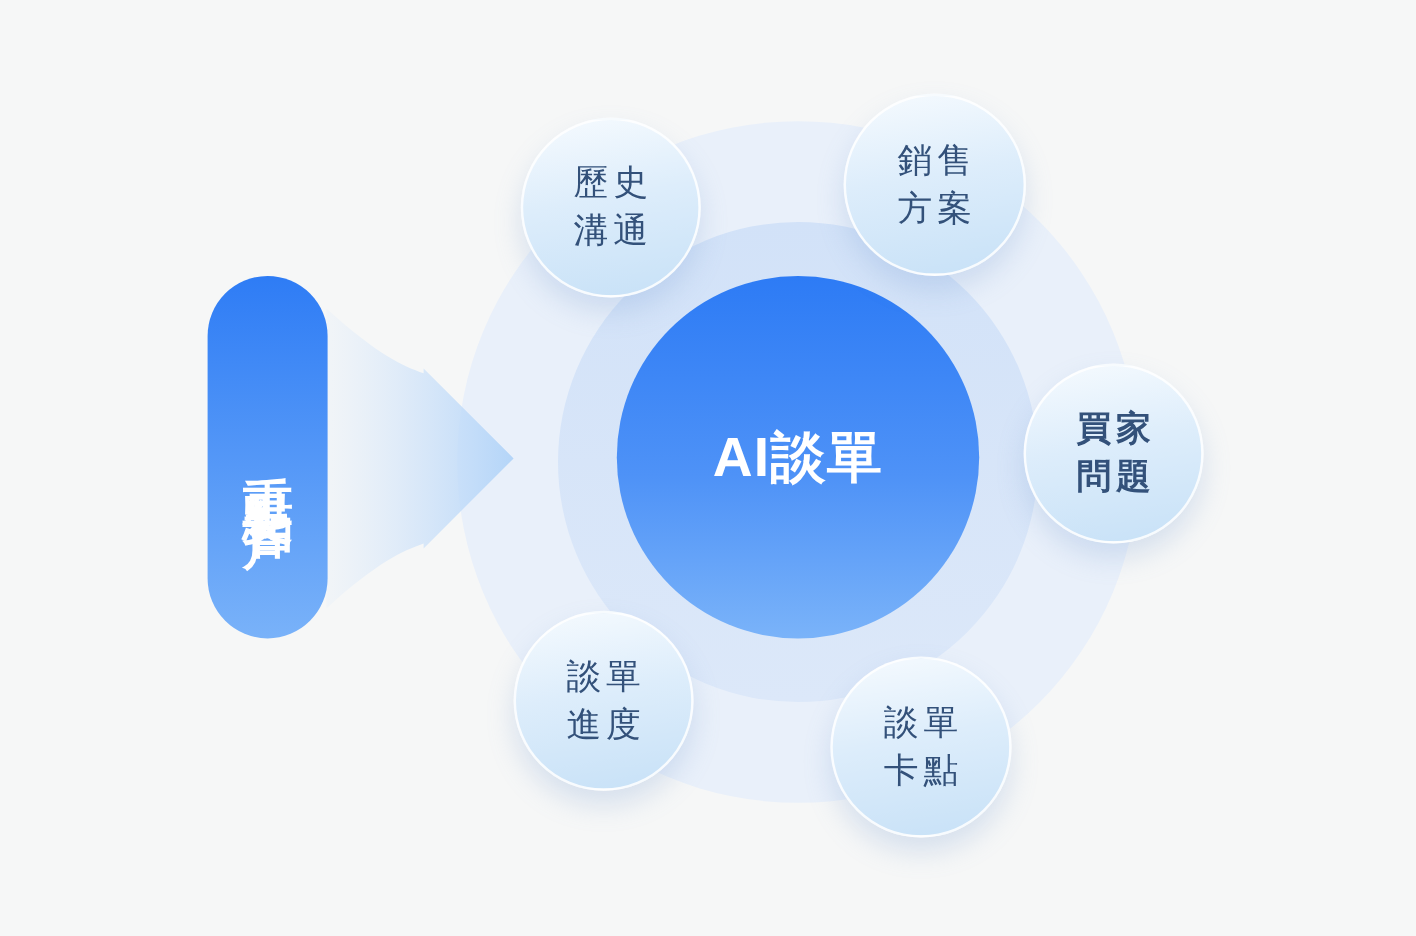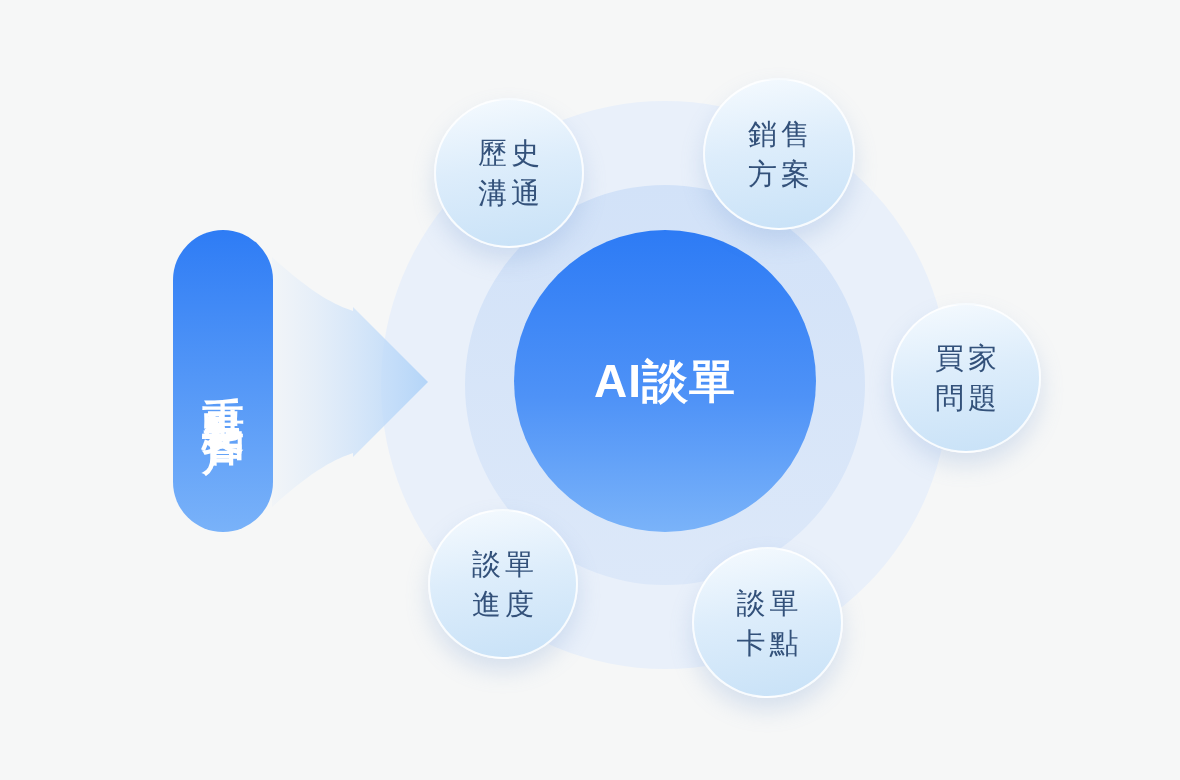--- a/index.html
+++ b/index.html
@@ -68,21 +68,21 @@
     color: #33517a;
     font-size: 29px;
     font-weight: 500;
     line-height: 40px;
     letter-spacing: 4px;
     text-align: center;
   }
   .sat span { padding-left: 4px; }
   .sat-history  { left: 434px; top:  98px; width: 150px; height: 150px; }
   .sat-sales    { left: 703px; top:  78px; width: 152px; height: 152px; }
-  .sat-buyer    { left: 891px; top: 303px; width: 150px; height: 150px; }
+  .sat-buyer    { left: 853px; top: 303px; width: 150px; height: 150px; font-weight: bold; }
   .sat-progress { left: 428px; top: 509px; width: 150px; height: 150px; }
   .sat-stuck    { left: 692px; top: 547px; width: 151px; height: 151px; }
   .pill {
     position: absolute;
     left: 173px; top: 230px;
     width: 100px; height: 302px;
     border-radius: 50px;
     background: linear-gradient(180deg, #2e7cf5 0%, #79b2f9 100%);
     display: flex;
     align-items: center;

